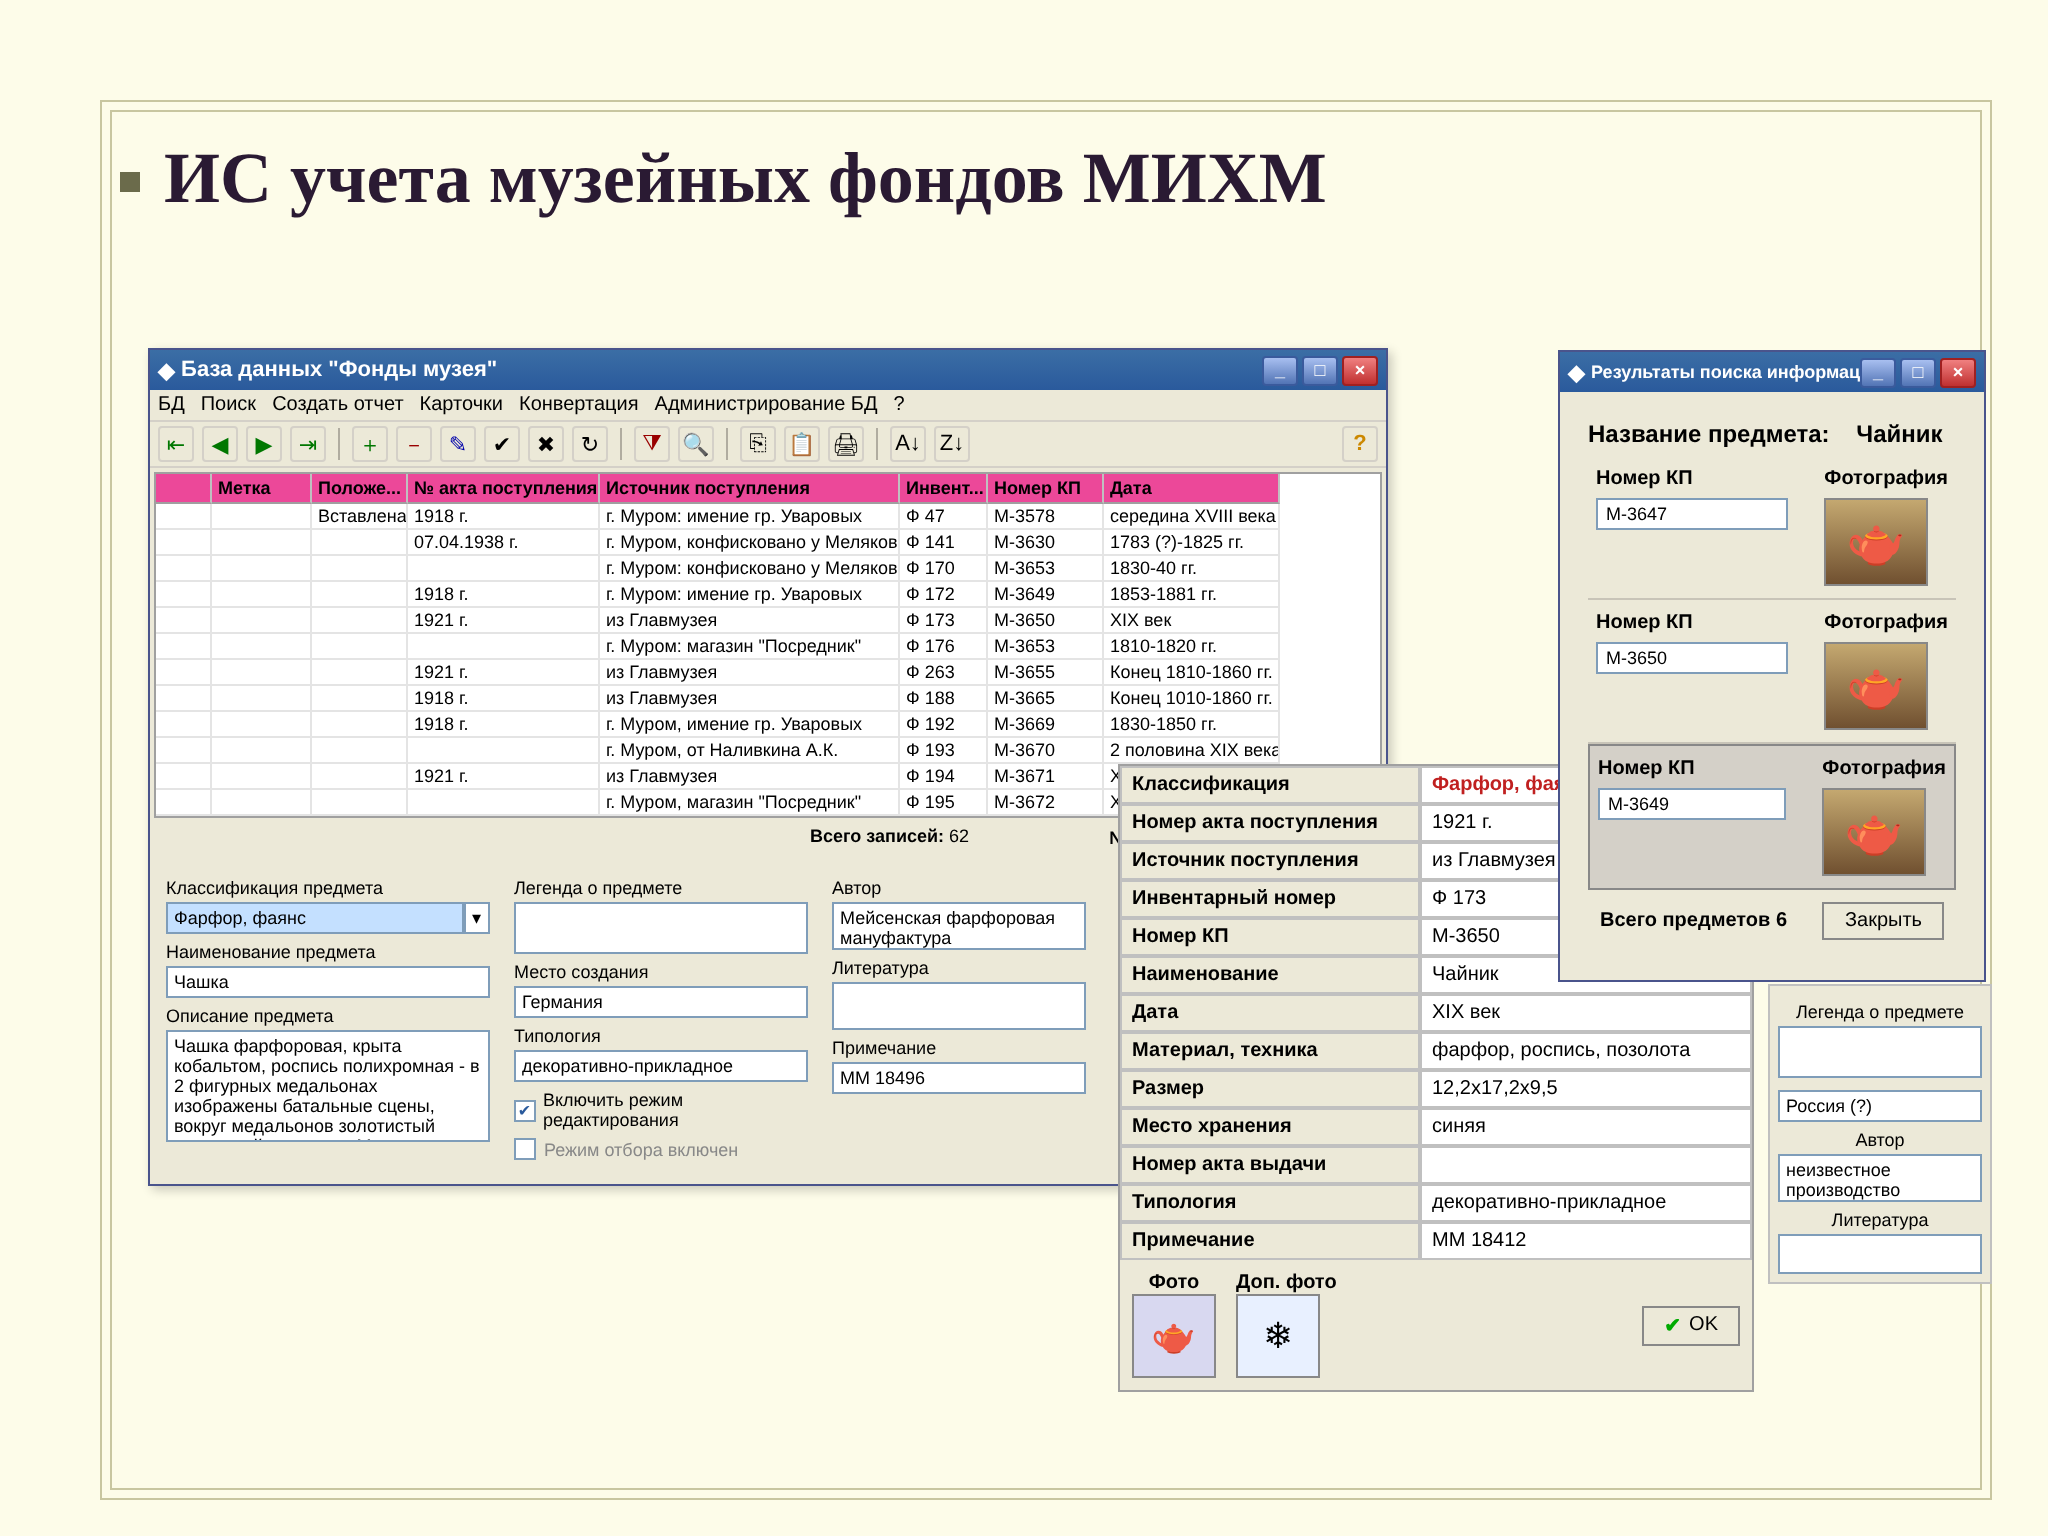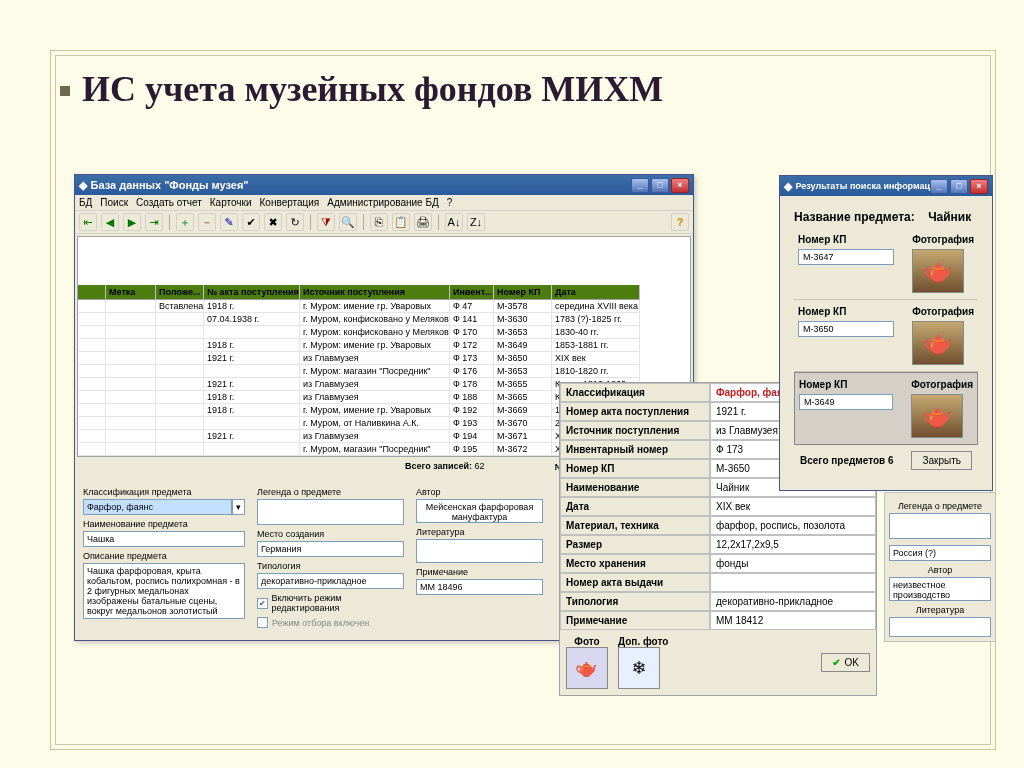--- a/index.html
+++ b/index.html
@@ -72,22 +72,22 @@
 
   .grid {
     background: #fff; border: 1px solid #a0a0a0; margin: 2px;
   }
   .grid-head, .grid-row {
     display: grid;
     grid-template-columns: 28px 50px 48px 96px 150px 44px 58px 88px;
     font-size: 9px;
   }
   .grid-head > div {
-    background: #4d7c0f; border-right:1px solid #c0c0c0; border-bottom:1px solid #a0a0a0;
-    padding: 2px 3px; font-weight: bold; overflow:hidden; white-space:nowrap;margin-top:48px;
+    background: #ec4899; border-right:1px solid #c0c0c0; border-bottom:1px solid #a0a0a0;
+    padding: 2px 3px; font-weight: bold; overflow:hidden; white-space:nowrap;
   }
   .grid-row > div {
     border-right:1px solid #e4e4e4; border-bottom:1px solid #e4e4e4;
     padding: 1px 3px; overflow:hidden; white-space:nowrap;
   }
 
   .form-area {
     display: flex; gap: 4px; padding: 4px; font-size: 9px;
   }
   .panel {
@@ -274,21 +274,21 @@
           <div>Ф 176</div>
           <div>М-3653</div>
           <div>1810-1820 гг.</div>
         </div>
         <div class="grid-row">
           <div></div>
           <div></div>
           <div></div>
           <div>1921 г.</div>
           <div>из Главмузея</div>
-          <div>Ф 178</div>
+          <div>Ф 263</div>
           <div>М-3655</div>
           <div>Конец 1810-1860 гг.</div>
         </div>
         <div class="grid-row">
           <div></div>
           <div></div>
           <div></div>
           <div>1918 г.</div>
           <div>из Главмузея</div>
           <div>Ф 188</div>
@@ -369,21 +369,21 @@
         <span class="box">✔</span>
         <span>Включить режим редактирования</span>
       </div>
       <div class="chk" style="color:#888;">
         <span class="box"></span>
         <span>Режим отбора включен</span>
       </div>
     </div>
     <div class="panel" style="width:135px;">
       <span class="fld-label">Автор</span>
-      <div class="fld-input" style="height:24px;text-align:center;">Мейсенская фарфоровая мануфактура</div>
+      <div class="fld-input" style="height:24px;">Мейсенская фарфоровая мануфактура</div>
       <span class="fld-label">Литература</span>
       <div class="fld-input" style="height:24px;"></div>
       <span class="fld-label">Примечание</span>
       <span class="fld-input">ММ 18496</span>
     </div>
   </div>
 </div>
 
 <div class="detail" style="left:559px; top:382px; width:318px;">
   <div id="detail-rows">
@@ -418,21 +418,21 @@
       <div class="detail-row">
         <div class="lab">Материал, техника</div>
         <div class="val">фарфор, роспись, позолота</div>
       </div>
       <div class="detail-row">
         <div class="lab">Размер</div>
         <div class="val">12,2х17,2х9,5</div>
       </div>
       <div class="detail-row">
         <div class="lab">Место хранения</div>
-        <div class="val">фонды</div>
+        <div class="val">синяя</div>
       </div>
       <div class="detail-row">
         <div class="lab">Номер акта выдачи</div>
         <div class="val"></div>
       </div>
       <div class="detail-row">
         <div class="lab">Типология</div>
         <div class="val">декоративно-прикладное</div>
       </div>
       <div class="detail-row">

